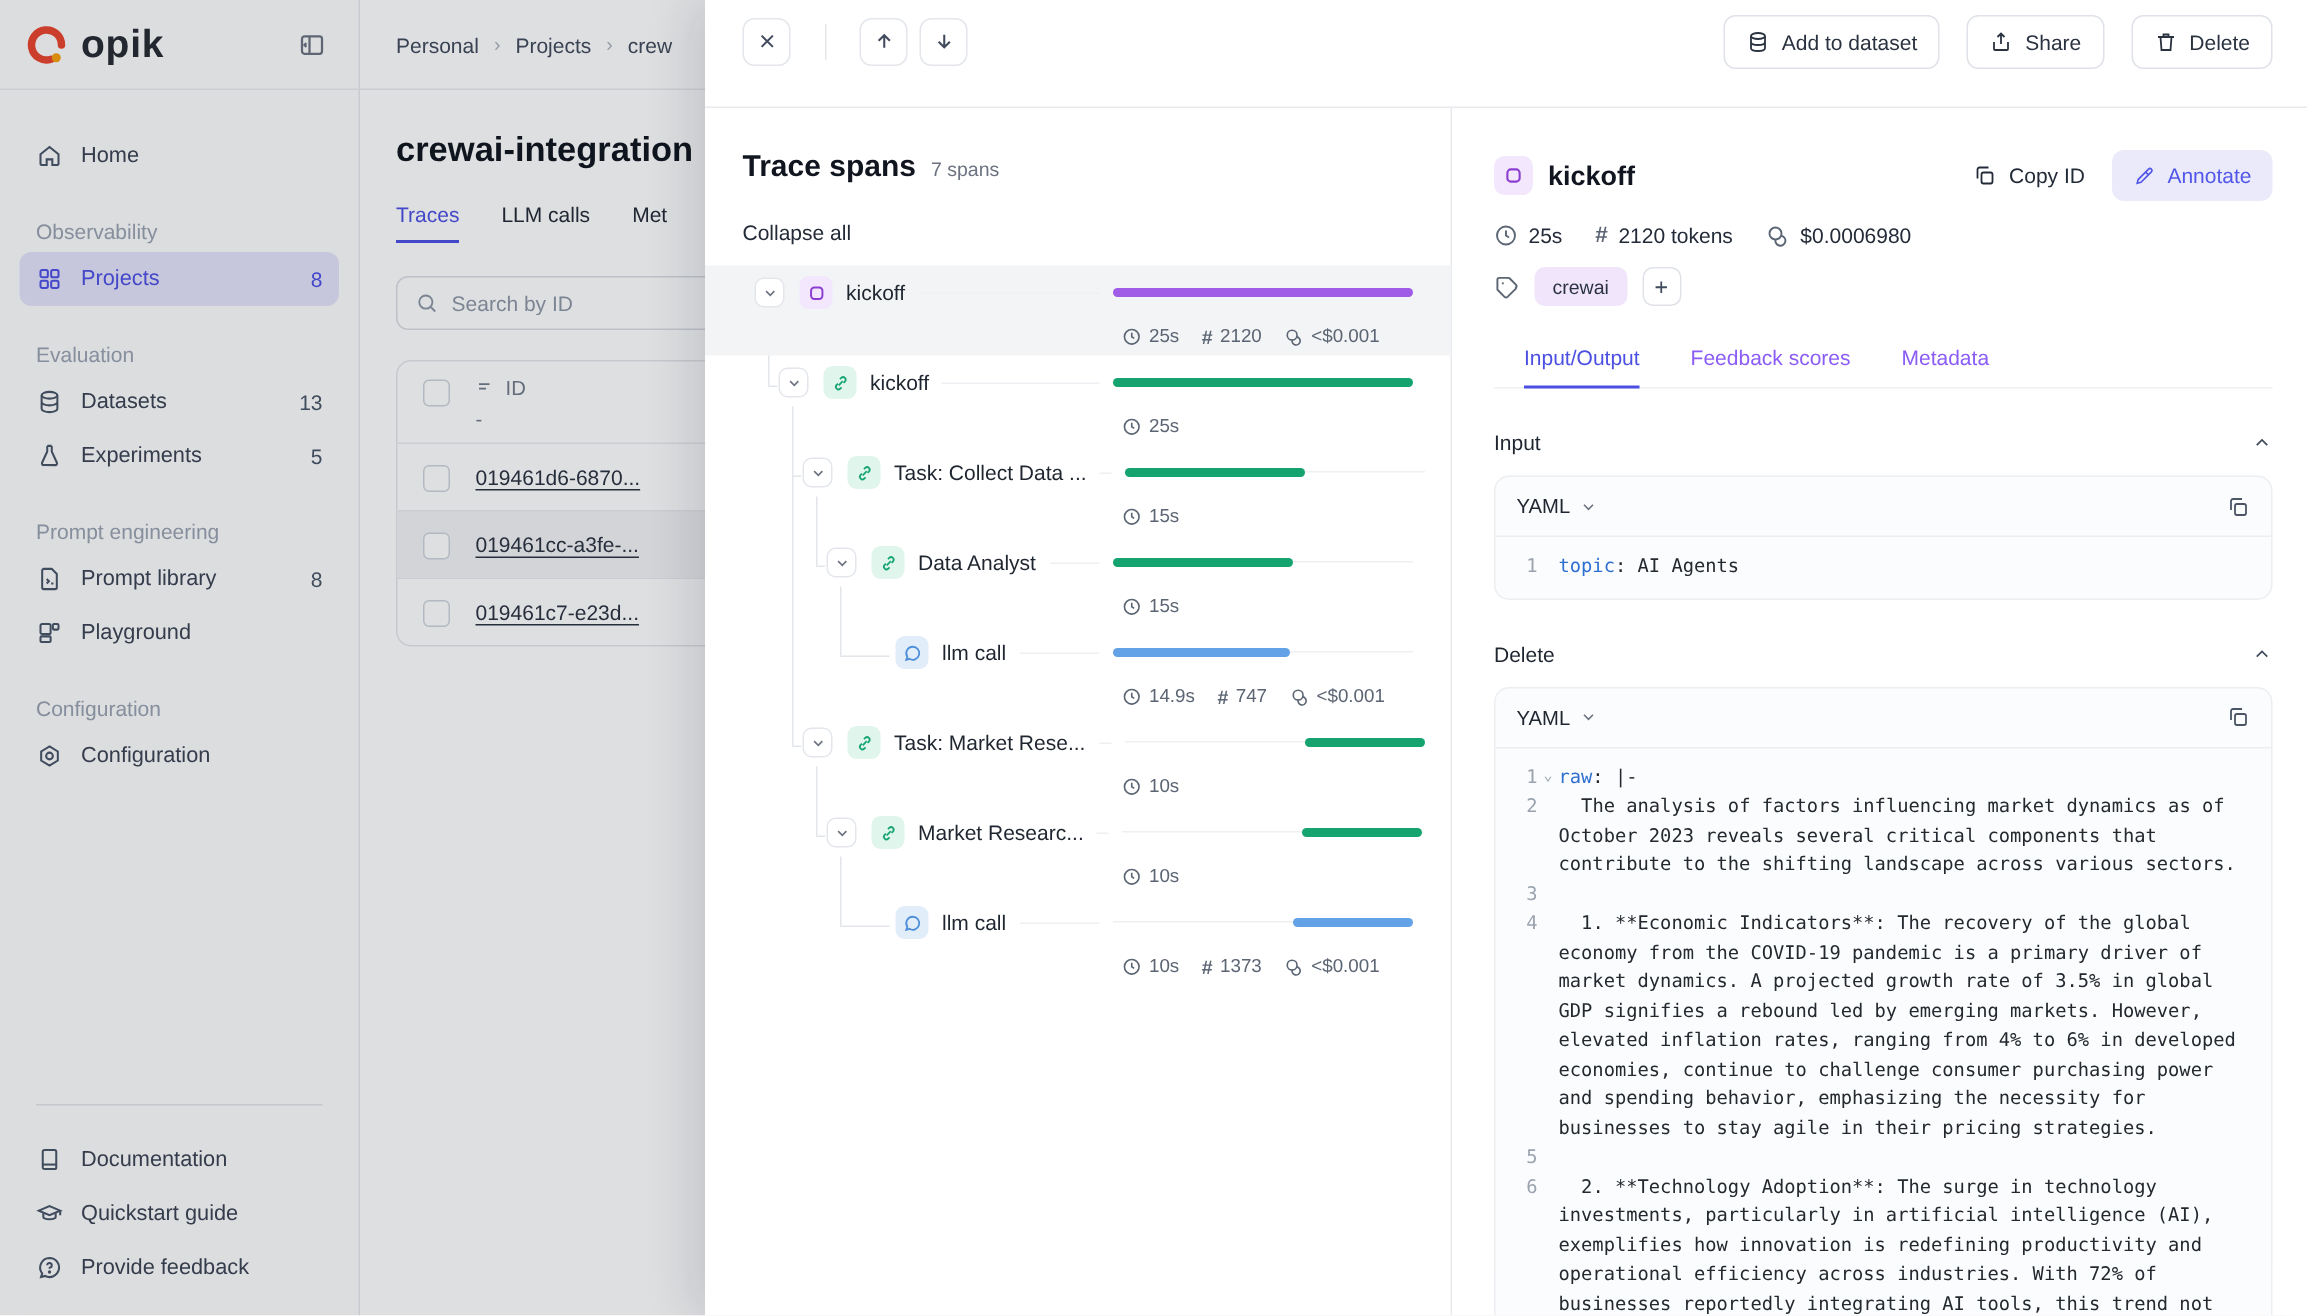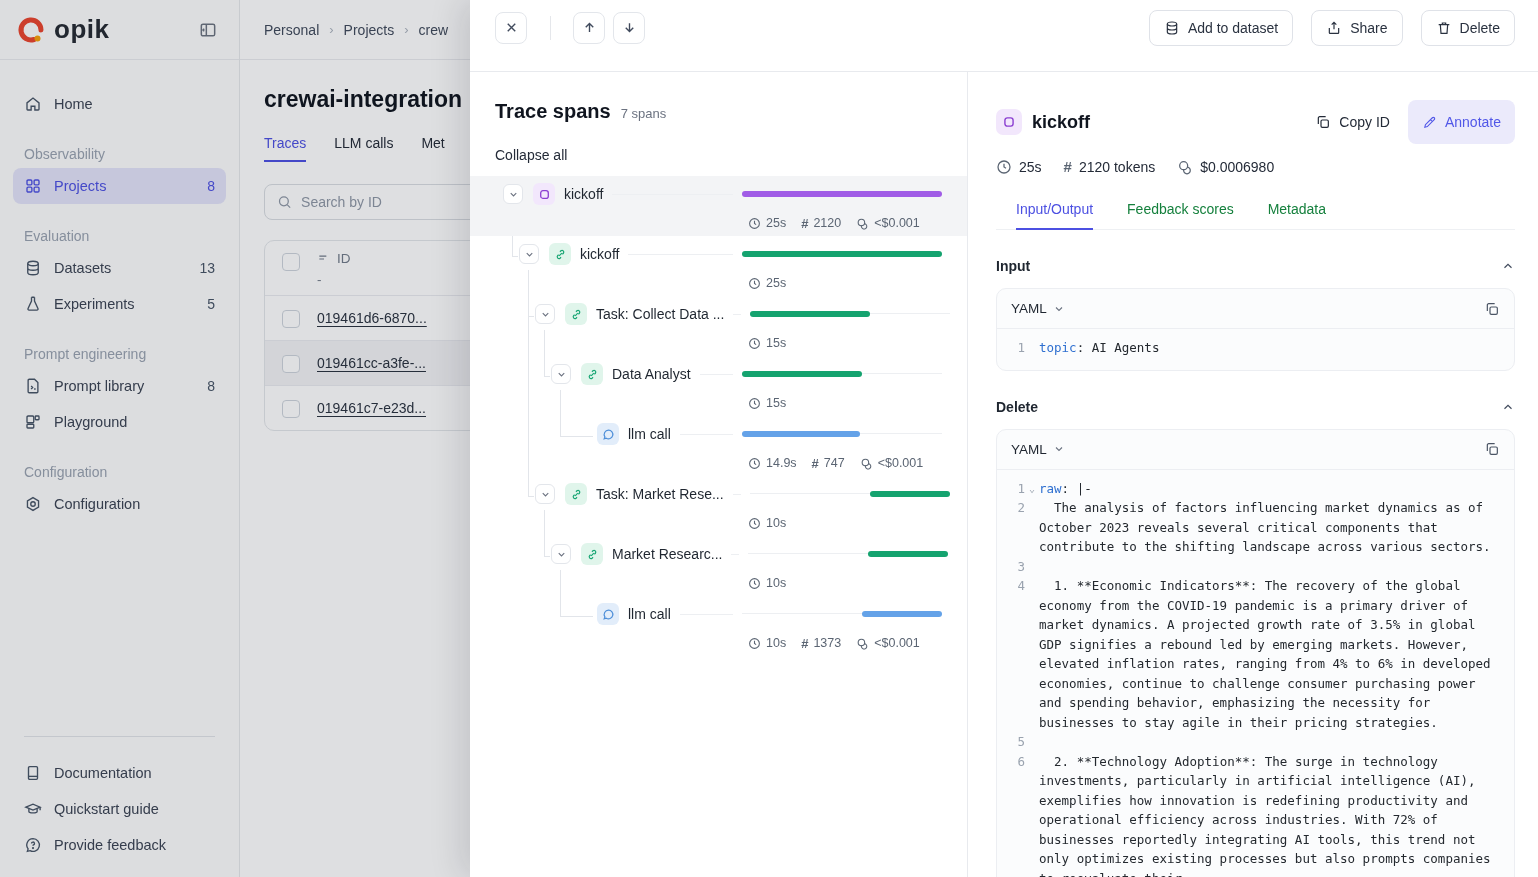--- a/index.html
+++ b/index.html
@@ -97,35 +97,35 @@
   .m .hash { font-weight:600; font-style:normal; font-size:13px; color:#5b6573; }
 
   
   .detail { flex:1; padding:28px 23px 0 28px; overflow:hidden; }
   .det-head { display:flex; align-items:center; }
   .det-ic { width:26px; height:26px; border-radius:7px; background:#f2e7fc; color:#8b3fd1;
     display:flex; align-items:center; justify-content:center; }
   .det-title { margin-left:10px; font-size:18px; font-weight:600; color:#10151f; }
   .det-actions { margin-left:auto; display:flex; align-items:center; gap:18px; }
   .copyid { display:flex; align-items:center; gap:8px; font-size:14px; color:#242b38; cursor:pointer; background:none; border:none; }
-  .annotate { height:44px; padding:0 14px; border:none; border-radius:8px; background:#ebeafb; color:#5157e8;
+  .annotate { height:34px; padding:0 14px; border:none; border-radius:8px; background:#ebeafb; color:#5157e8;
     font-size:14px; font-weight:500; display:flex; align-items:center; gap:8px; cursor:pointer; }
   .det-meta { display:flex; align-items:center; gap:22px; margin-top:14px; font-size:14px; color:#242b38; }
   .det-meta .m { gap:7px; }
   .det-meta svg, .rl2 svg { color:#5b6573; }
   .det-tags { display:flex; align-items:center; gap:10px; margin-top:13px; }
   .tagpill { height:26px; padding:0 12px; background:#f1e5fc; border-radius:7px; font-size:13px; color:#2a3240;
     display:flex; align-items:center; cursor:pointer; }
   .addtag { width:26px; height:26px; border:1px solid #dfe3e8; background:#fff; border-radius:7px; color:#404a5c;
     display:flex; align-items:center; justify-content:center; cursor:pointer; }
   .det-tabs { display:flex; gap:34px; margin-top:26px; border-bottom:1px solid #eef0f3; }
-  .det-tab { font-size:14px; padding-bottom:11px; color:#15803d; cursor:pointer; }
+  .det-tab { font-size:14px; padding-bottom:11px; color:#8b5cf6; cursor:pointer; }
   .det-tab.active { color:#4c50e2; font-weight:500; border-bottom:2px solid #4c50e2; margin-bottom:-1px;margin-left:20px; }
   .io-sec { display:flex; align-items:center; justify-content:space-between; margin-top:28px; }
-  .io-sec .t { font-size:14px; font-weight:700; color:#1f2630; }
+  .io-sec .t { font-size:14px; font-weight:400; color:#1f2630; }
   .io-sec .caret { color:#404a5c; cursor:pointer; }
   .codeblock { margin-top:14px; border:1px solid #eceef2; background:#fbfcfd; border-radius:10px; overflow:hidden; }
   .cb-head { height:40px; display:flex; align-items:center; padding:0 14px; border-bottom:1px solid #eceef2; }
   .cb-lang { display:flex; align-items:center; gap:6px; font-size:13.5px; color:#1f2630; cursor:pointer; }
   .cb-copy { margin-left:auto; background:none; border:none; color:#4b5565; cursor:pointer; }
   .cb-body { padding:9px 14px 12px 8px; font-family:"DejaVu Sans Mono", monospace; font-size:12.5px; line-height:19.5px; color:#24292f; }
   .code-line { display:flex; }
   .code-line .ln { flex:none; width:20px; text-align:right; color:#9aa3af; user-select:none; }
   .code-line .lc { flex:none; width:14px; text-align:center; color:#9aa3af; font-size:10px; user-select:none; }
   .code-line .ct { flex:1; white-space:pre-wrap; word-break:break-word; min-height:19.5px; }
@@ -691,20 +691,32 @@
             </span>
           <span class="m">
               <svg width="16" height="16" viewBox="0 0 24 24" fill="none" stroke="currentColor" stroke-width="1.9">
                 <circle cx="10" cy="10" r="6"></circle>
                 <path d="M15.5 12.2a5 5 0 1 1-5.3 3.3"></path>
               </svg>
               <i>$0.0006980</i>
             </span>
         </div>
 
+        <div class="det-tags">
+          <svg width="17" height="17" viewBox="0 0 24 24" fill="none" stroke="#5b6573" stroke-width="1.8">
+              <path d="M20.6 13.3 12.7 21a2 2 0 0 1-2.8 0L3.5 14.6a1 1 0 0 1-.3-.7V5a1.8 1.8 0 0 1 1.8-1.8h8.9a1 1 0 0 1 .7.3l6 6a2 2 0 0 1 0 2.8z"></path>
+              <circle cx="8.3" cy="8.3" r="1" fill="#5b6573" stroke="none"></circle>
+            </svg>
+          <span class="tagpill">crewai</span>
+          <button class="addtag">
+              <svg width="13" height="13" viewBox="0 0 24 24" fill="none" stroke="currentColor" stroke-width="2.2">
+                <path d="M12 5v14M5 12h14"></path>
+              </svg>
+            </button>
+        </div>
 
         <div class="det-tabs">
           <span class="det-tab active">Input/Output</span>
           <span class="det-tab">Feedback scores</span>
           <span class="det-tab">Metadata</span>
         </div>
 
         <div class="io-sec">
           <span class="t">Input</span>
           <span class="caret">

